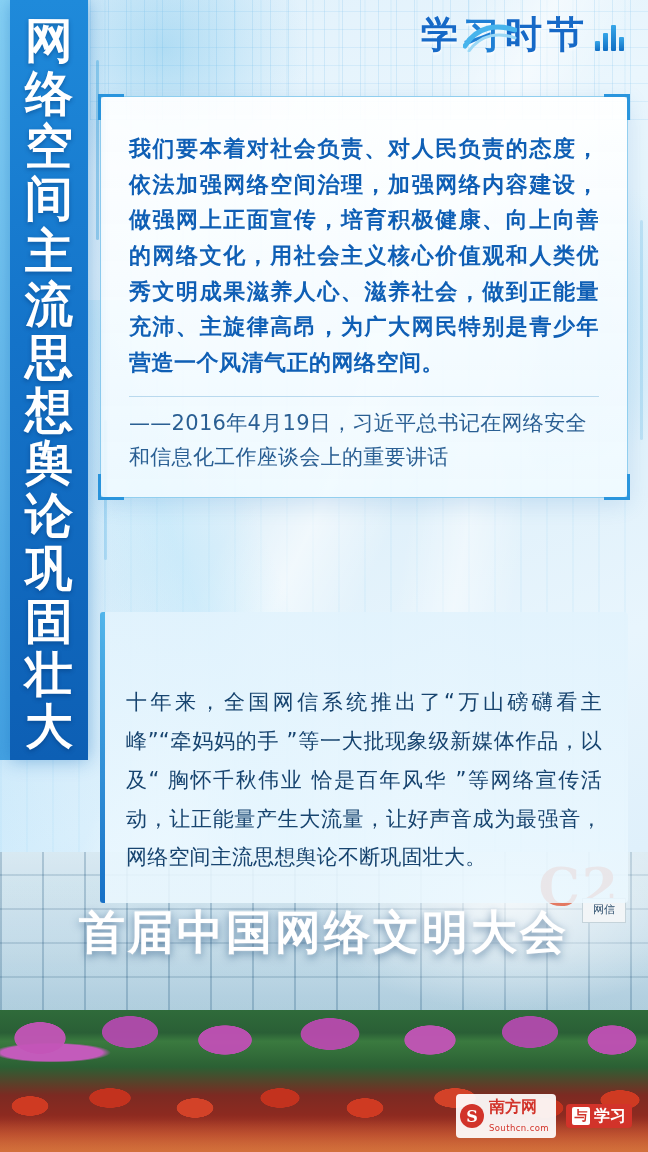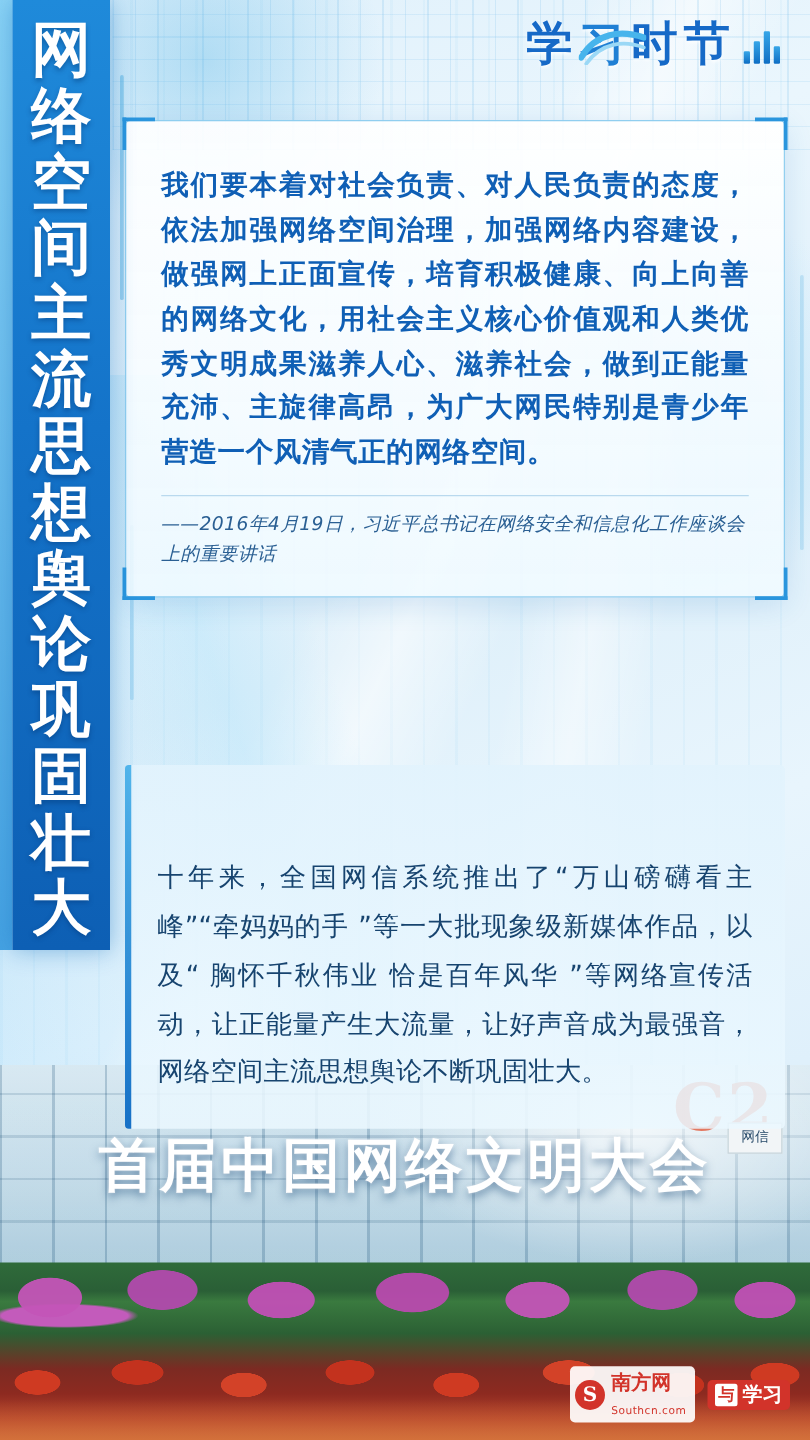--- a/index.html
+++ b/index.html
@@ -138,25 +138,24 @@
     color: #0f5fb5;
     letter-spacing: .5px;
     text-align: justify;
   }
   .quote-rule {
     margin: 16px 0 10px 0;
     height: 1px;
     background: #b9d9ee;
   }
   .quote-source {
-    font-size: 15px;
+    font-size: 21px;
     line-height: 1.6;
     color: #2a5f93;
     letter-spacing: .3px;
-    font-style: italic;
   }
 
   
   .body-card {
     position: absolute; left: 100px; top: 612px; width: 528px;
     background: linear-gradient(180deg, rgba(226,243,253,0.92), rgba(235,248,255,0.86));
     border-radius: 4px;
     padding: 28px 26px 26px 26px;
     z-index: 5;
   }

